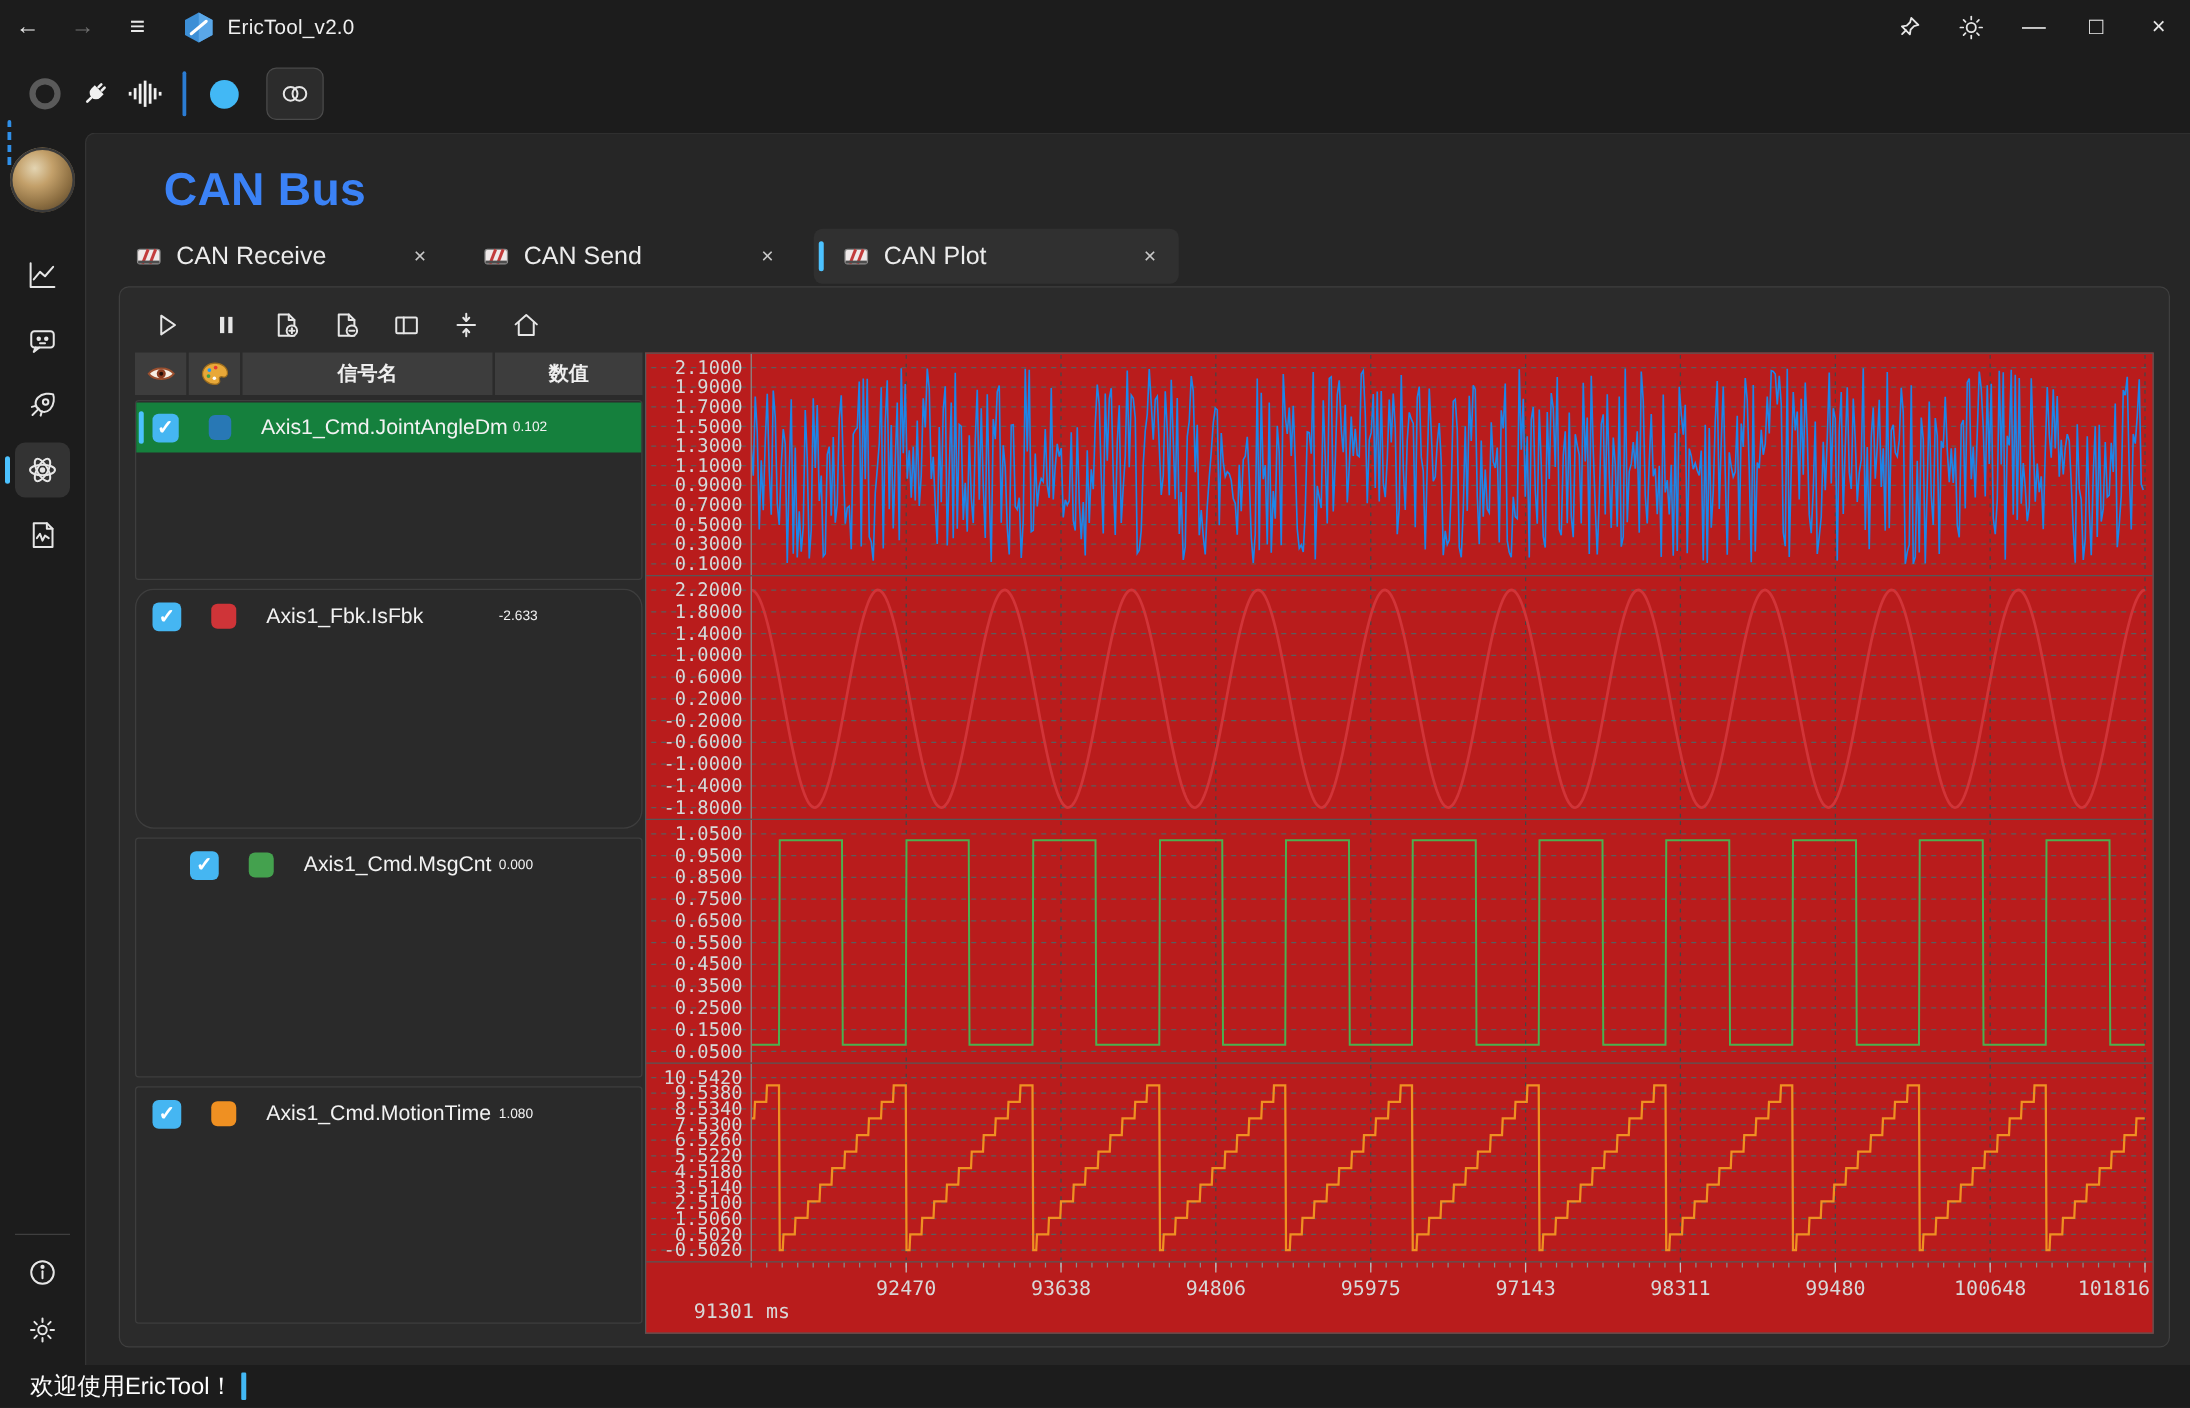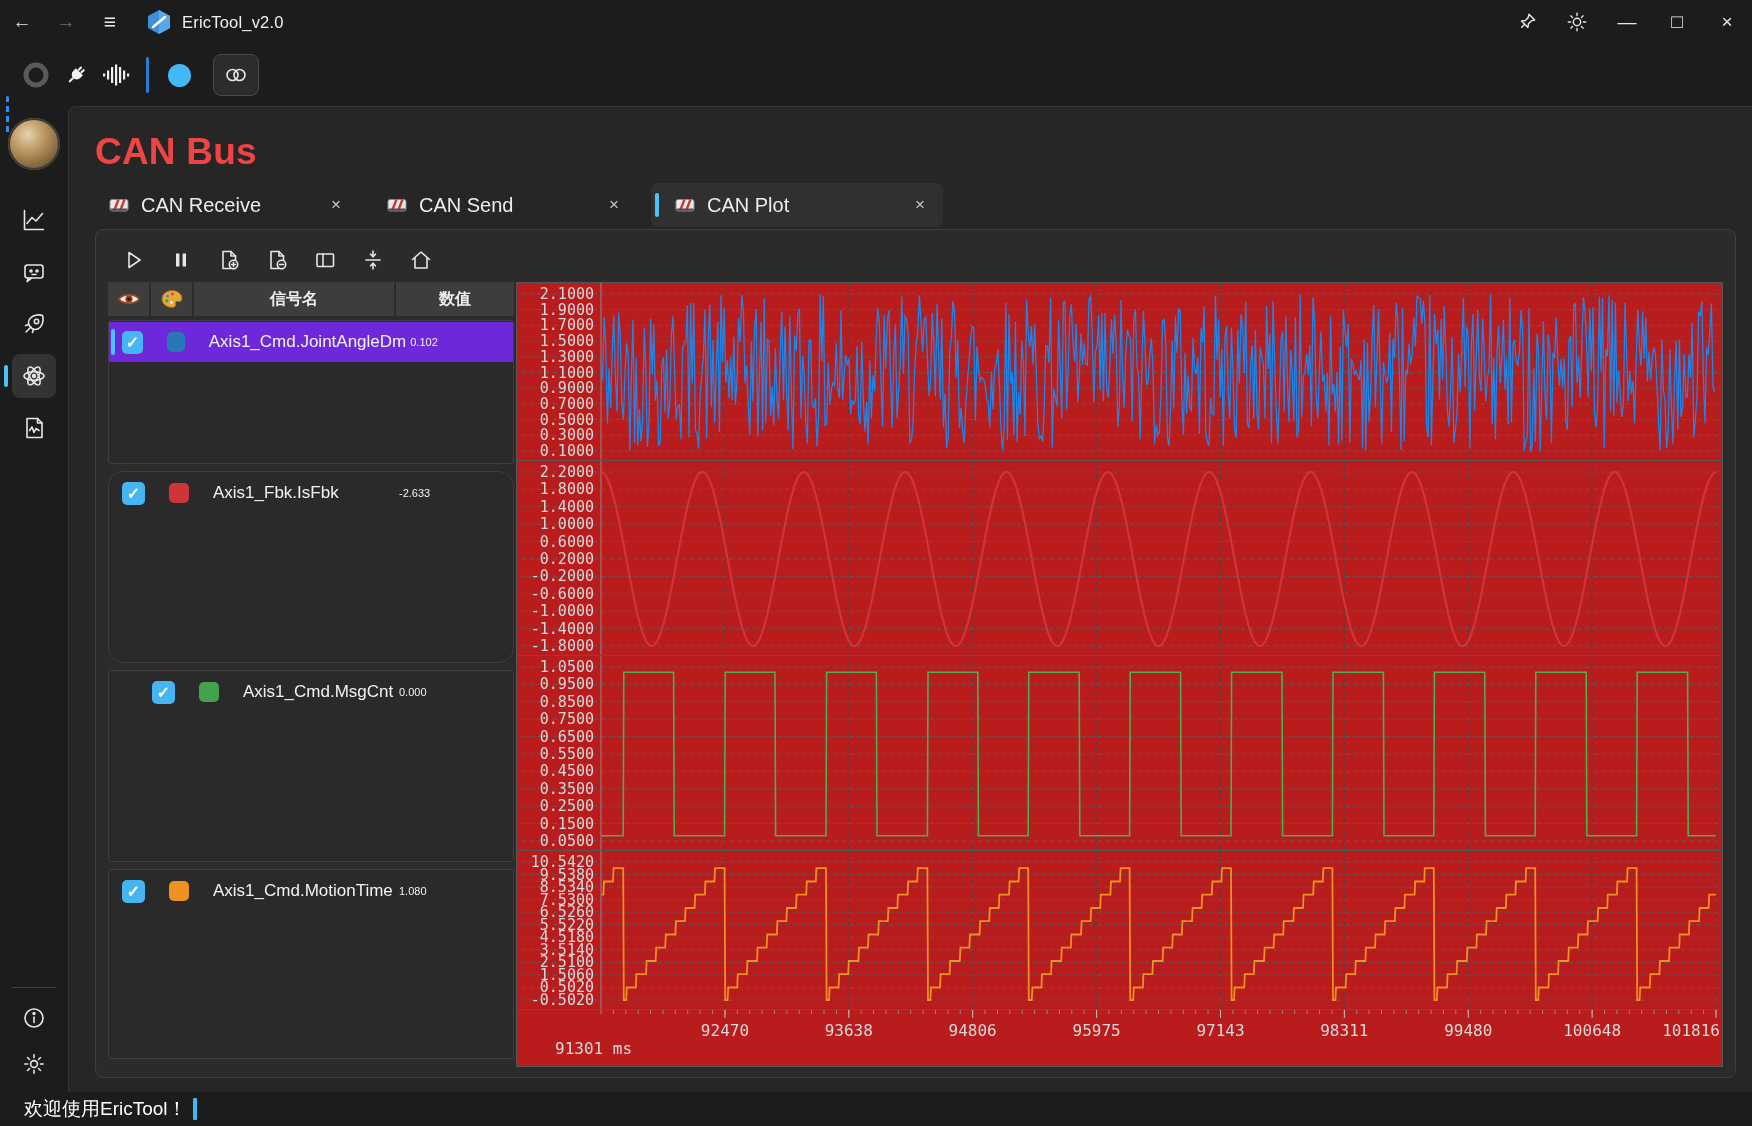--- a/index.html
+++ b/index.html
@@ -45,21 +45,21 @@
   .side-btn.active { background:#333333; }
   .side-btn.active::before { content:""; position:absolute; left:-8px; top:11px; width:4px; height:22px;
     border-radius:2px; background:#4cc2ff; }
   .side-bottom { margin-top:auto; width:100%; display:flex; flex-direction:column; align-items:center; padding-bottom:6px; }
   .side-div { width:44px; height:1px; background:#3f3f3f; margin-bottom:8px; }
 
   
   .main { flex:1 1 auto; background:#262626; border-radius:8px 0 0 0;
     border-top:1px solid #343434; border-left:1px solid #343434;
     padding-left:26px; display:flex; flex-direction:column; min-width:0; }
-  .page-title { margin-top:24px; font-size:37px; font-weight:600; color:#ef4444; letter-spacing:.2px; }
+  .page-title { margin-top:24px; font-size:37px; font-weight:600; color:#3b82f6; letter-spacing:.2px;margin-left:36px; }
   .tabbar { margin-top:10px; display:flex; gap:14px; height:44px; flex:0 0 auto; }
   .tab { width:264px; display:flex; align-items:center; padding:0 12px 0 14px; border-radius:7px; position:relative; }
   .tab .dev-icon { margin-right:12px; }
   .tab-label { font-size:20px; color:#ececec; }
   .tab-close { margin-left:auto; font-size:17px; color:#c8c8c8; padding:0 6px; }
   .tab.active { background:#303030; width:292px; }
   .tab.active::before { content:""; position:absolute; left:4px; top:10px; width:4px; height:24px;
     border-radius:2px; background:#4cc2ff; }
   .tab.active .dev-icon { margin-left:10px; }
 
@@ -74,21 +74,21 @@
   
   .table-col { width:406px; flex:0 0 auto; display:flex; flex-direction:column; }
   .thead { height:34px; display:flex; gap:2px; margin-bottom:4px; }
   .th { background:#3d3d3d; display:flex; align-items:center; justify-content:center;
         font-size:16px; color:#efefef; font-weight:600; }
   .th.c-eye { width:41px; } .th.c-pal { width:41px; }
   .th.c-name { flex:1; } .th.c-val { width:118px; }
   .group { border:1px solid #3e3e3e; border-radius:3px; background:#2a2a2a; margin-bottom:7px; }
   .g1 { height:144px; } .g2 { height:192px;border-radius:15px; } .g3 { height:192px;padding-left:30px; } .g4 { height:190px; margin-bottom:0; }
   .srow { height:40px; margin-top:1px; display:flex; align-items:center; position:relative; }
-  .srow.selected { background:#6d28d9; }
+  .srow.selected { background:#15803d; }
   .srow.selected::before { content:""; position:absolute; left:2px; top:7px; width:4px; height:26px;
     border-radius:2px; background:#4cc2ff; }
   .cb { width:23px; height:23px; margin-left:13px; border-radius:5px; background:#45b6f2;
     display:flex; align-items:center; justify-content:center; }
   .cb.checked::after { content:"✓"; color:#fff; font-size:16px; font-weight:700; }
   .swatch { width:20px; height:20px; border-radius:5px; margin-left:24px; background:#888; }
   .sname { margin-left:24px; font-size:17px; color:#f2f2f2; white-space:nowrap; }
   .sval { margin-left:auto; width:118px; padding-left:4px; font-size:11px; color:#f2f2f2; }
 
   

